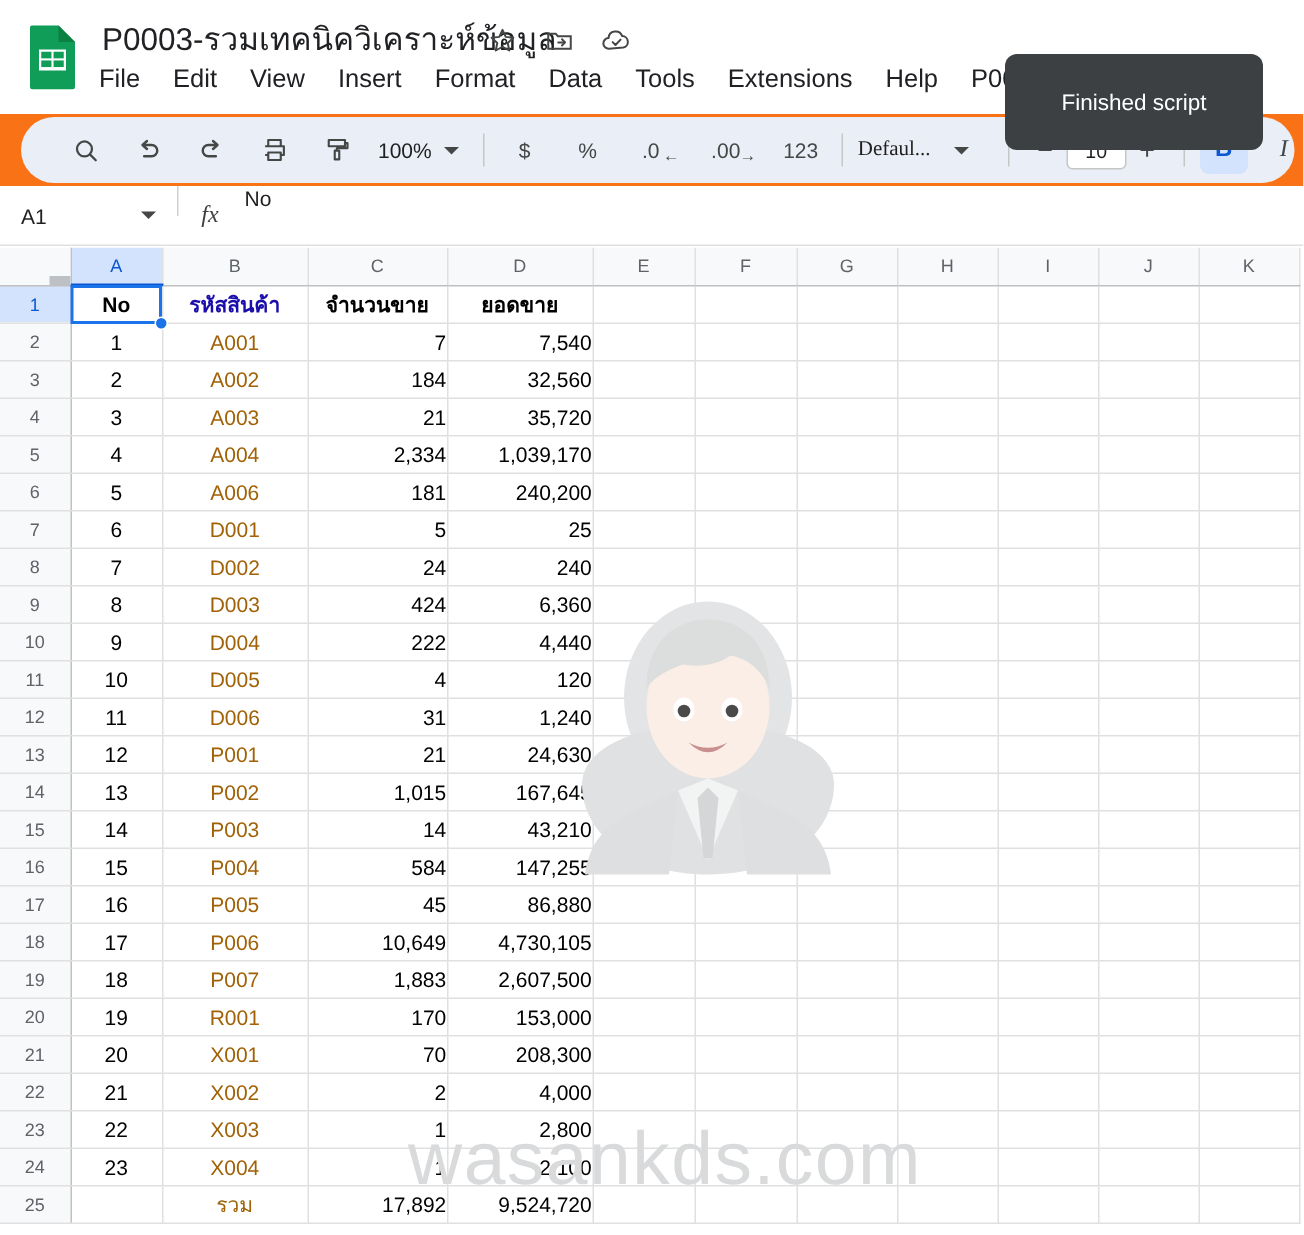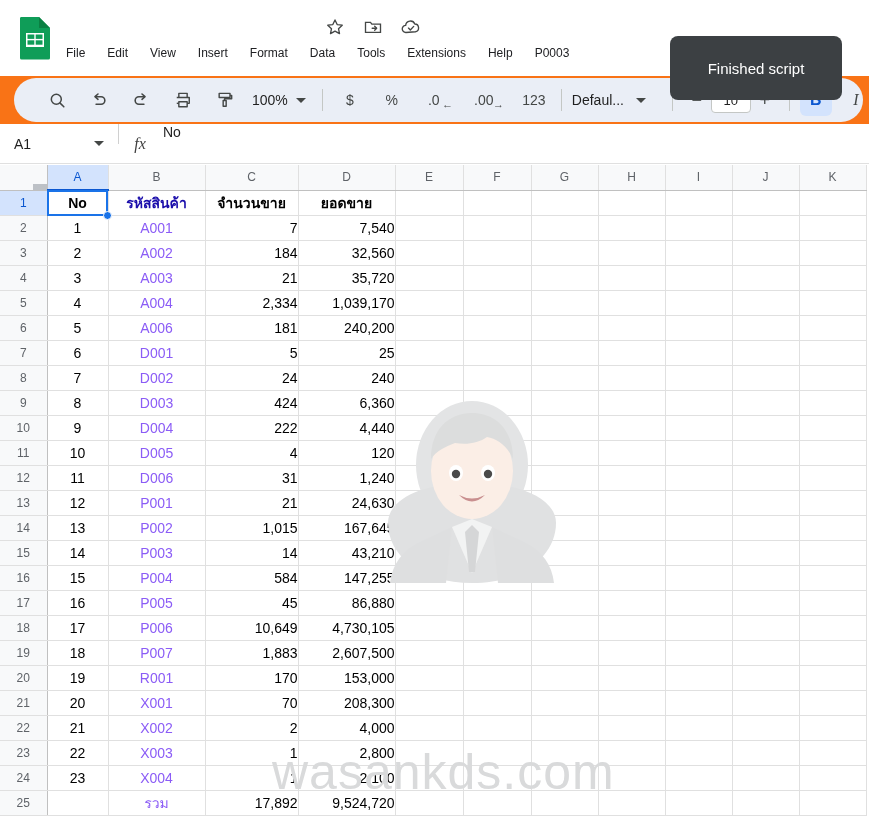--- a/index.html
+++ b/index.html
@@ -18,21 +18,21 @@
   .doc-title {
     position:absolute; left:68px; top:12px; height:30px;
     font-size:21px; color:#202124; line-height:30px; white-space:nowrap;
   }
   .title-icons { position:absolute; left:324px; top:16px; display:flex; gap:16px; align-items:center; }
   .ticon { width:22px; height:22px; display:flex; align-items:center; justify-content:center; cursor:pointer; }
   .ticon svg { display:block; }
 
   .menubar { position:absolute; left:66px; top:42px; display:flex; gap:22px; align-items:center; }
   .menuitem {
-    font-size:12px; color:#202124; line-height:22px; white-space:nowrap; cursor:pointer;
+    font-size:17px; color:#202124; line-height:22px; white-space:nowrap; cursor:pointer;
   }
 
   
   .toolbar-wrap { position:absolute; left:0; top:76px; width:869px; height:48px; background:#f97316; }
   .toolbar {
     position:absolute; left:14px; top:2px; width:849px; height:44px;
     background:#eaeef6; border-radius:22px;
     display:flex; align-items:center; padding-left:26px; gap:0px;
   }
   .tb-btn {
@@ -48,21 +48,21 @@
     font-size:14px; color:#1f1f1f; cursor:pointer; flex:0 0 auto; height:30px;
   }
   .tb-text {
     font-size:14px; color:#444746; display:flex; align-items:center;
     justify-content:center; height:32px; min-width:34px; cursor:pointer; flex:0 0 auto;
   }
   .tb-font {
     display:flex; align-items:center; gap:8px; font-size:14px; color:#1f1f1f;
     cursor:pointer; width:90px; height:30px; flex:0 0 auto;
   }
-  .tb-font .fname { width:56px; overflow:hidden; white-space:nowrap; }
+  .tb-font .fname { width:56px; overflow:hidden; white-space:nowrap;font-family:Liberation Serif, serif; }
   .caret { width:0; height:0; border-left:5px solid transparent; border-right:5px solid transparent; border-top:5px solid #444746; }
   .fsize-box {
     width:40px; height:26px; border:1px solid #c4c7c5; border-radius:4px; background:#fff;
     display:flex; align-items:center; justify-content:center; font-size:13px; color:#1f1f1f;
     cursor:text; flex:0 0 auto;
   }
   .tb-pm { width:28px; height:28px; display:flex; align-items:center; justify-content:center;
            font-size:18px; color:#444746; cursor:pointer; flex:0 0 auto; }
   .tb-b {
     width:32px; height:32px; border-radius:6px; background:#d3e3fd; color:#0b57d0;
@@ -112,21 +112,21 @@
     cursor:pointer;
   }
   td.rowhead.sel { background:#d3e3fd; color:#0b57d0; }
   td.cell {
     height:25px; font-size:14px; color:#000;
     border-right:1px solid #e0e0e0; border-bottom:1px solid #e0e0e0;
     padding:0 4px; white-space:nowrap; overflow:hidden; background:transparent;
   }
   td.cell.num { text-align:right; }
   td.cell.ctr { text-align:center; }
-  td.cell.blue { color:#8b5cf6; }
+  td.cell.blue { color:#a16207; }
   td.cell.hdr { font-weight:bold; text-align:center; }
   td.cell.hdrblue { font-weight:bold; text-align:center; color:#1a0dab; }
 
   
   .selbox {
     position:absolute; left:47px; top:25px; width:61px; height:26px;
     border:2px solid #1a73e8; pointer-events:none; z-index:6; box-sizing:border-box;
   }
   .selhandle {
     position:absolute; left:103px; top:46px; width:9px; height:9px; border-radius:50%;
@@ -161,20 +161,21 @@
         <path d="M3 1 h18 l11 11 v30 a1.5 1.5 0 0 1 -1.5 1.5 h-27 A1.5 1.5 0 0 1 2 42 V2.5 A1.5 1.5 0 0 1 3 1 z" fill="#0f9d58"></path>
         <path d="M21 1 l11 11 h-11 z" fill="#0b8043"></path>
         <rect x="8" y="17" width="18" height="14" fill="#fff"></rect>
         <rect x="9.5" y="18.5" width="6.8" height="4.4" fill="#0f9d58"></rect>
         <rect x="17.7" y="18.5" width="6.8" height="4.4" fill="#0f9d58"></rect>
         <rect x="9.5" y="24.3" width="6.8" height="4.4" fill="#0f9d58"></rect>
         <rect x="17.7" y="24.3" width="6.8" height="4.4" fill="#0f9d58"></rect>
       </svg>
     </div>
 
+    <div class="doc-title">P0003-รวมเทคนิควิเคราะห์ข้อมูล</div>
 
     <div class="title-icons">
       <div class="ticon">
         <svg width="20" height="20" viewBox="0 0 24 24" fill="none" stroke="#444746" stroke-width="1.6" stroke-linejoin="round">
           <path d="M12 3.5 l2.6 5.6 6.1 .7 -4.5 4.2 1.2 6 -5.4-3 -5.4 3 1.2-6 -4.5-4.2 6.1-.7z"></path>
         </svg>
       </div>
       <div class="ticon">
         <svg width="20" height="20" viewBox="0 0 24 24" fill="none" stroke="#444746" stroke-width="1.6">
           <path d="M3 6.5h6l1.6 2H21v10H3z"></path>

